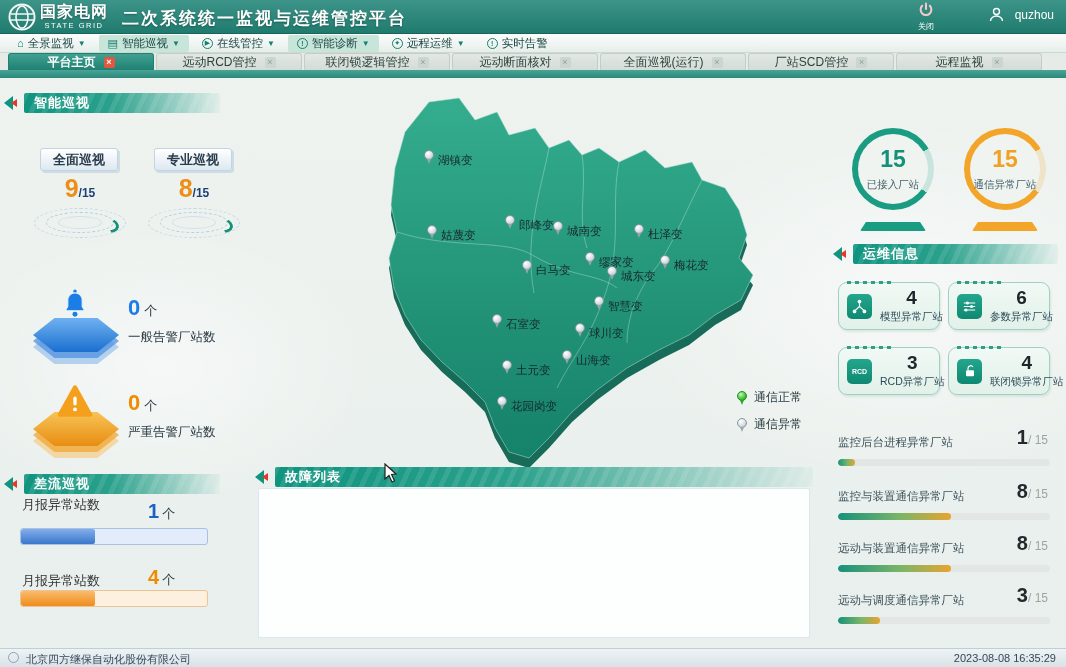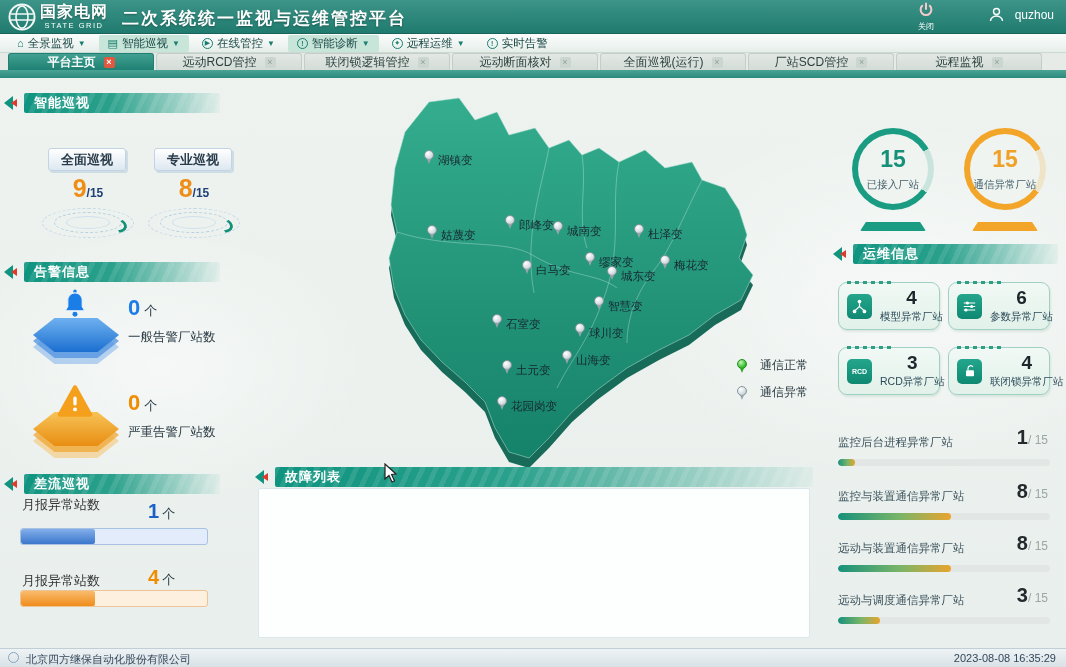--- a/index.html
+++ b/index.html
@@ -88,21 +88,21 @@
 
   
   .pinw{position:absolute;white-space:nowrap;cursor:pointer;z-index:5;}
   .pin{display:inline-block;width:11px;height:14px;position:relative;vertical-align:top;}
   .pin::before{content:'';position:absolute;top:0;left:0;width:10px;height:10px;border-radius:50%;box-sizing:border-box;
        background:radial-gradient(circle at 35% 30%,#ffffff,#d8dfe2 55%,#a6b2b8);border:1px solid #8796a0;}
   .pin::after{content:'';position:absolute;top:9px;left:2.5px;border-left:2.5px solid transparent;border-right:2.5px solid transparent;border-top:5px solid #97a5ad;}
   .pin.green::before{background:radial-gradient(circle at 35% 30%,#c8f5b9,#3ec337 60%,#1e9a1a);border-color:#1d8f1b;}
   .pin.green::after{border-top-color:#2aa626;}
   .pinlb{margin-left:3px;font-size:11.5px;color:#16272f;}
-  .legrow{position:absolute;display:flex;align-items:center;gap:12px;font-size:12px;color:#2b3b40;}
+  .legrow{position:absolute;display:flex;align-items:center;gap:6px;font-size:12px;color:#2b3b40;margin-top:32px;}
 
   
   .fault-panel{position:absolute;left:258px;top:488px;width:552px;height:150px;background:#fdfefe;border:1px solid #dbe7ec;border-radius:2px;box-sizing:border-box;}
 
   
   .ring{position:absolute;width:82px;height:82px;border-radius:50%;}
   .ring .hole{position:absolute;inset:6px;border-radius:50%;background:#eff4f1;}
   .ring .rv{position:absolute;left:0;top:18px;width:82px;text-align:center;font-size:23px;font-weight:bold;z-index:2;}
   .ring .rl{position:absolute;left:-8px;top:50px;width:98px;text-align:center;font-size:10.5px;color:#44616a;z-index:2;}
   .ring.green{background:conic-gradient(from 125deg,#1a9c83 0 295deg, rgba(26,156,131,.18) 295deg 360deg);}
@@ -231,41 +231,37 @@
         <span>远程监视</span>
         <span class="tx"></span>
       </div>
   </div>
   <div class="tabstrip"></div>
 
   <div class="sec" style="left:4px;top:92px;width:216px;">
     <span class="arr"></span>
     <div class="bar">智能巡视</div>
   </div>
-  <div class="sgauge" style="left:40px;top:148px;">
+  <div class="sgauge" style="left:32px;top:148px;">
     <div class="sg-label">全面巡视</div>
     <div class="oval o1"></div>
       <div class="oval o2"></div>
     <div class="oval o3"></div>
       <div class="oval oarc"></div>
     <div class="sg-num"><span class="v">9</span><span class="t">/15</span></div>
   </div>
   <div class="sgauge" style="left:146px;top:148px;">
     <div class="sg-label">专业巡视</div>
     <div class="oval o1"></div>
       <div class="oval o2"></div>
     <div class="oval o3"></div>
       <div class="oval oarc"></div>
     <div class="sg-num"><span class="v">8</span><span class="t">/15</span></div>
   </div>
 
-  <div class="sec" style="left:4px;top:261px;width:216px;">
-    <span class="arr"></span>
-    <div class="bar">告警信息</div>
-  </div>
   <div class="hexwrap" style="left:30px;top:288px;">
     <div class="hex" style="top:42px;background:#7fb2ea;opacity:.55;"></div>
     <div class="hex" style="top:36px;background:#4f92e0;opacity:.75;"></div>
     <div class="hex" style="top:30px;background:linear-gradient(#6fb1f0,#1b6fd0);"></div>
     <svg width="34" height="36" viewBox="0 0 24 26" style="position:absolute;left:28px;top:0;">
       <rect x="10.8" y="1" width="2.4" height="3" rx="1.2" fill="#1b7de6"></rect>
       <path d="M12 3.5c-3.4 0-5.2 2.6-5.2 5.3v4.4L5 16.4h14l-1.8-3.2V8.8c0-2.7-1.8-5.3-5.2-5.3z" fill="#1b7de6" stroke="#eaf3fd" stroke-width="0.8"></path>
       <circle cx="12" cy="19" r="1.8" fill="#1b7de6"></circle>
     </svg>
   </div>

